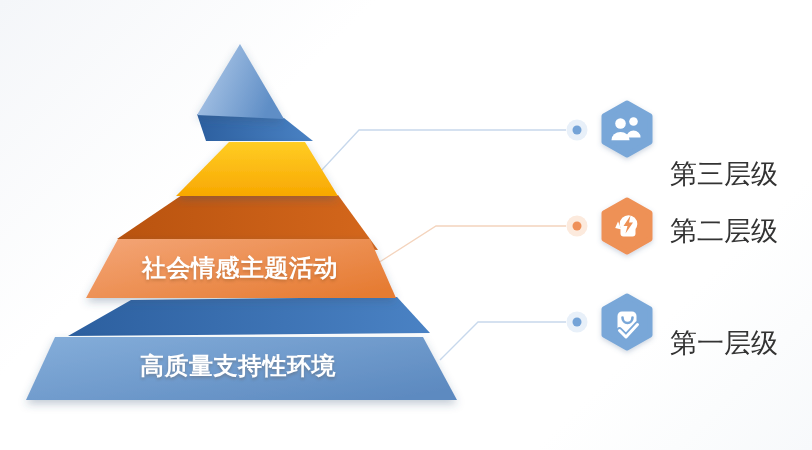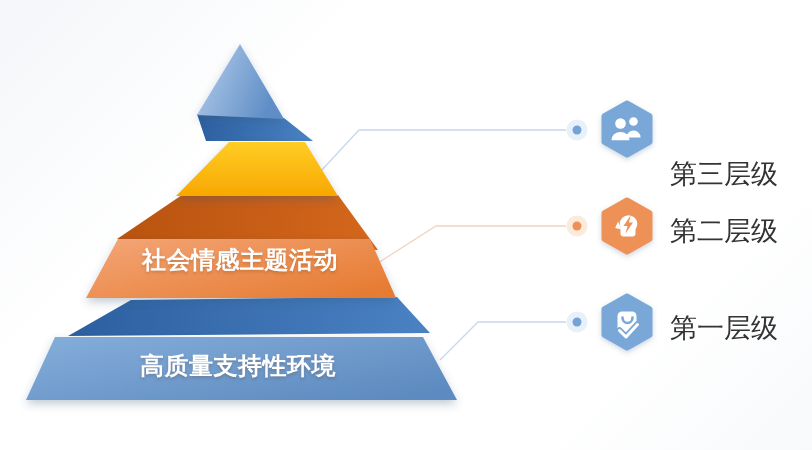--- a/index.html
+++ b/index.html
@@ -15,33 +15,33 @@
     position:absolute;
     transform:translate(-50%,-50%);
     color:#ffffff;
     font-weight:bold;
     white-space:nowrap;
     text-shadow:0 2px 3px rgba(90,50,10,0.25);
     letter-spacing:0.5px;
     pointer-events:none;
   }
   .band-label.l3{left:239px;top:171px;font-size:24px;}
-  .band-label.l2{left:240px;top:260px;font-size:24px;}
+  .band-label.l2{left:240px;top:268px;font-size:24px;}
   .band-label.l1{left:238px;top:366px;font-size:24px;}
   .callout-label{
     position:absolute;
     left:670px;
     transform:translateY(-50%);
     color:#333333;
     font-size:27px;
     white-space:nowrap;
   }
   .callout-label.r1{top:134px;margin-top:40px;}
   .callout-label.r2{top:231px;text-align:center;}
-  .callout-label.r3{top:328px;}
+  .callout-label.r3{top:343px;}
 </style>
 </head>
 <body>
 
 <div class="stage">
 
   <svg width="812" height="450" viewBox="0 0 812 450">
     <defs>
       <linearGradient id="gTri" x1="0" y1="0" x2="1" y2="0.35">
         <stop offset="0" stop-color="#b7cfec"></stop>

